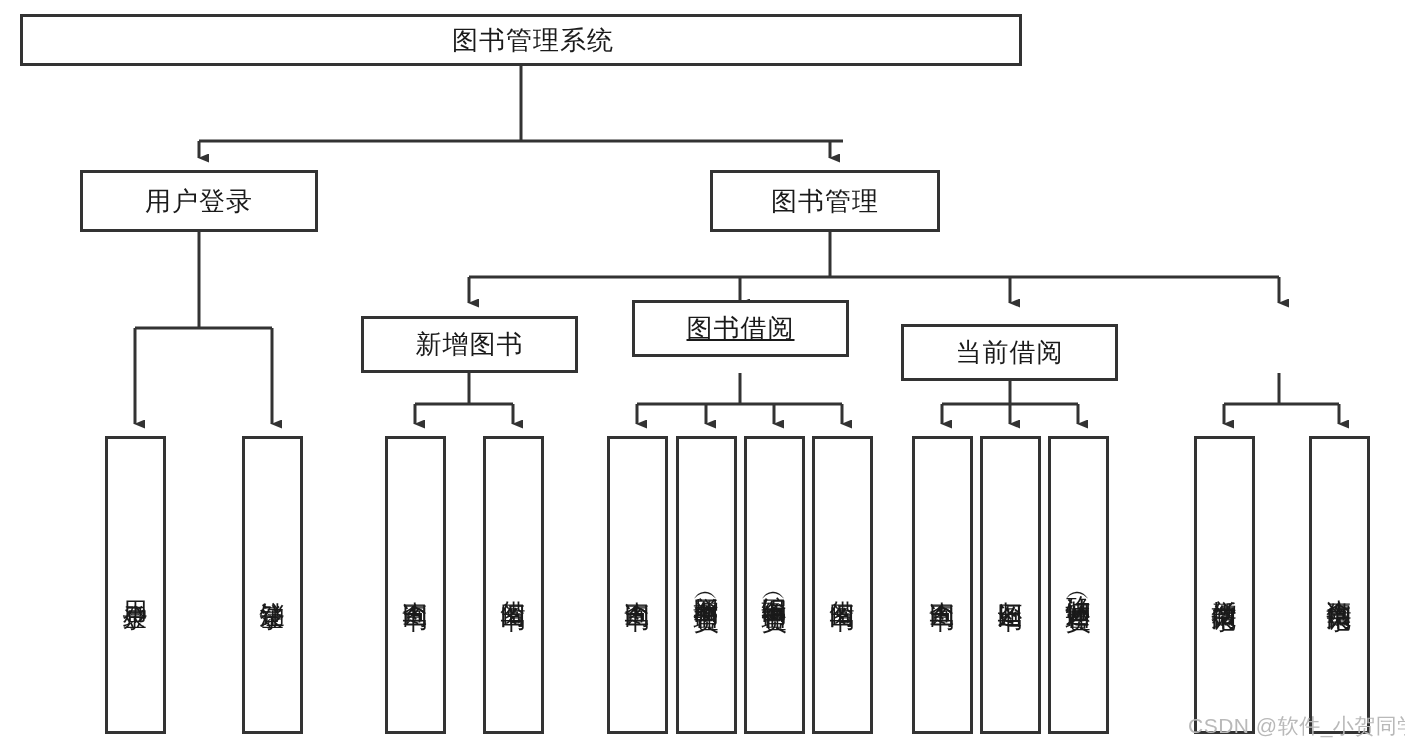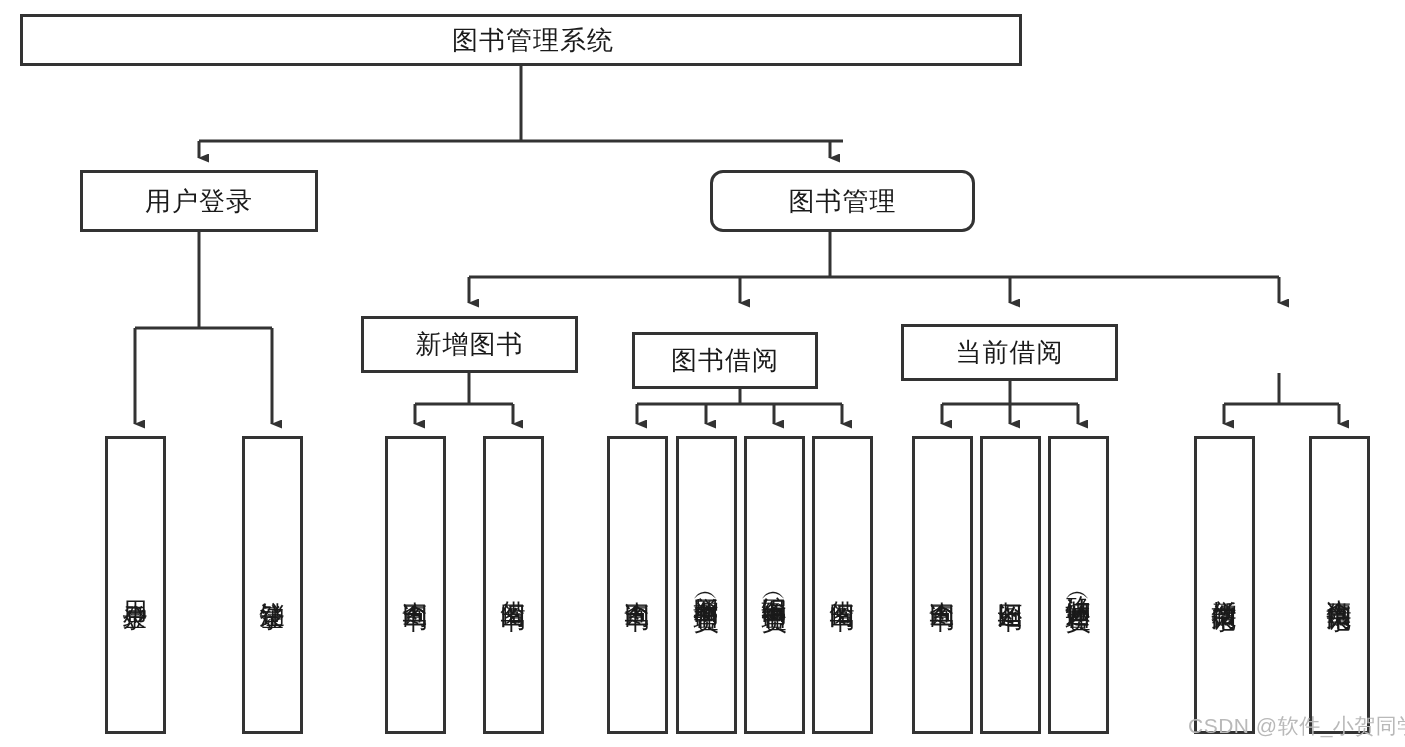--- a/index.html
+++ b/index.html
@@ -118,28 +118,28 @@
     </g>
   </svg>
 
   <div class="node horiz" style="left:20px; top:14px; width:1002px; height:52px;padding-left:24px;">
     <span>图书管理系统</span>
   </div>
 
   <div class="node horiz" style="left:80px; top:170px; width:238px; height:62px;">
     <span>用户登录</span>
   </div>
-  <div class="node horiz" style="left:710px; top:170px; width:265px; height:62px;border-radius:13px;">
+  <div class="node horiz" style="left:710px; top:170px; width:230px; height:62px;">
     <span>图书管理</span>
   </div>
 
   <div class="node horiz" style="left:361px; top:316px; width:217px; height:57px;">
     <span>新增图书</span>
   </div>
-  <div class="node horiz" style="left:632px; top:332px; width:186px; height:57px;">
+  <div class="node horiz" style="left:632px; top:300px; width:217px; height:57px;text-decoration:underline;">
     <span>图书借阅</span>
   </div>
   <div class="node horiz" style="left:901px; top:316px; width:217px; height:57px;margin-top:8px;">
     <span>当前借阅</span>
   </div>
 
   <div class="node vert" style="left:105px; top:436px; width:61px; height:298px;">
     <span class="vtext">用户登录</span>
   </div>
   <div class="node vert" style="left:242px; top:436px; width:61px; height:298px;">

